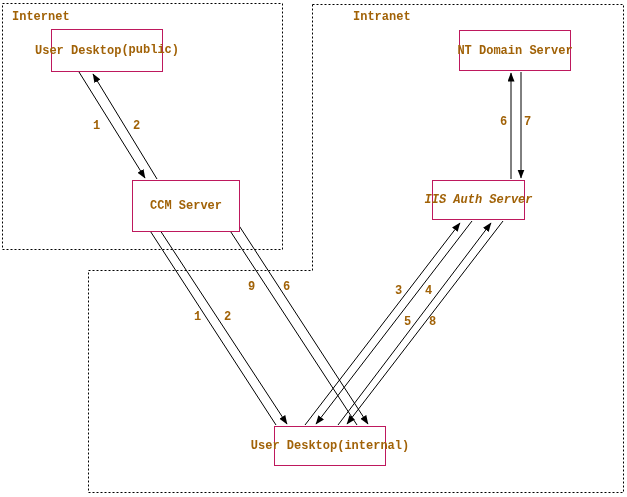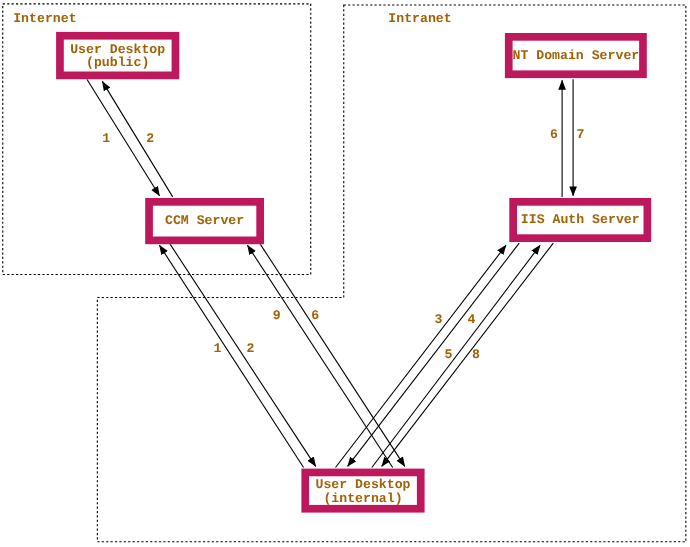--- a/index.html
+++ b/index.html
@@ -14,23 +14,23 @@
   }
   .layer-svg {
     position: absolute;
     left: 0; top: 0;
     z-index: 1;
   }
   .node {
     position: absolute;
     box-sizing: border-box;
     background: #ffffff;
-    border: 7px solid #be185d;
+    border: 1px solid #be185d;
     display: flex;
-    flex-direction: column;
+    flex-direction: row;
     align-items: center;
     justify-content: center;
     z-index: 2;
     text-align: center;
   }
   .node-title {
     font-size: 12px;
     font-weight: bold;
     white-space: nowrap;
     line-height: 14px;
@@ -91,29 +91,29 @@
   </svg>
 
   <div class="zone-label" style="left:12px; top:10px;">Internet</div>
   <div class="zone-label" style="left:325px; top:10px;margin-left:28px;">Intranet</div>
 
   <div class="node" style="left:51px; top:29px; width:112px; height:43px;">
     <span class="node-title">User Desktop</span>
     <span class="node-subtitle">(public)</span>
   </div>
 
-  <div class="node" style="left:132px; top:180px; width:108px; height:42px;text-align:center;">
+  <div class="node" style="left:132px; top:180px; width:108px; height:52px;text-align:center;">
     <span class="node-title">CCM Server</span>
   </div>
 
-  <div class="node" style="left:459px; top:30px; width:129px; height:41px;">
+  <div class="node" style="left:459px; top:30px; width:112px; height:41px;">
     <span class="node-title">NT Domain Server</span>
   </div>
 
-  <div class="node" style="left:463px; top:180px; width:129px; height:40px;">
+  <div class="node" style="left:432px; top:180px; width:93px; height:40px;font-style:italic;">
     <span class="node-title">IIS Auth Server</span>
   </div>
 
   <div class="node" style="left:274px; top:426px; width:112px; height:40px;">
     <span class="node-title">User Desktop</span>
     <span class="node-subtitle">(internal)</span>
   </div>
 
   <div class="flow-label" style="left:93px; top:119px;">1</div>
   <div class="flow-label" style="left:133px; top:119px;">2</div>

